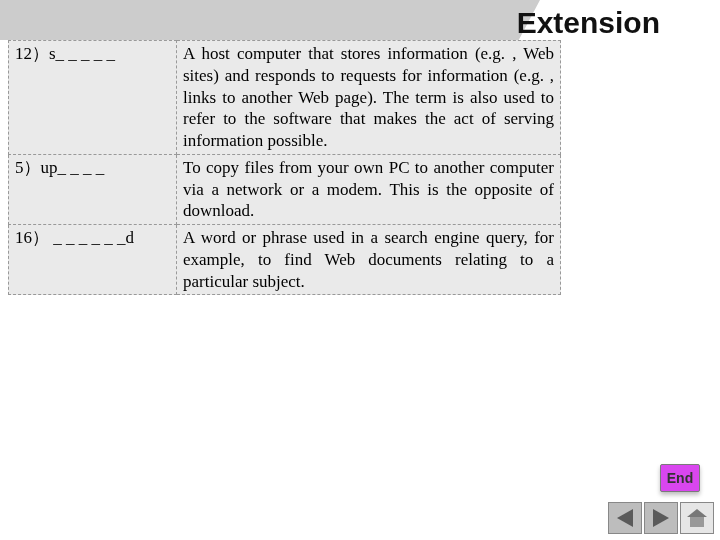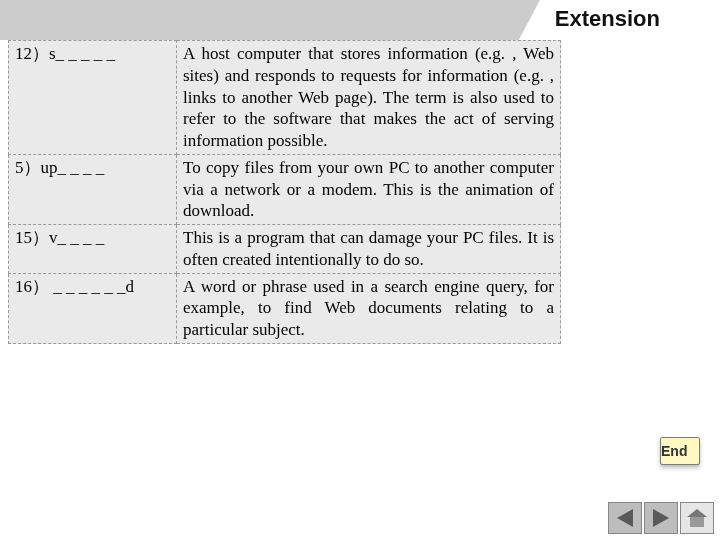--- a/index.html
+++ b/index.html
@@ -19,21 +19,21 @@
     height: 80px;
     background: #cccccc;
     transform: skewX(-28deg);
   }
   .title {
     position: absolute;
     top: 6px;
     right: 60px;
     font-family: Arial, Helvetica, sans-serif;
     font-weight: 700;
-    font-size: 22px;
+    font-size: 30px;
     color: #111;
   }
   .sheet {
     position: absolute;
     top: 40px;
     left: 8px;
     width: 553px;
     background: #eaeaea;
     border-collapse: collapse;
   }
@@ -43,34 +43,34 @@
     font-size: 17px;
     line-height: 1.28;
     vertical-align: top;
     color: #000;
   }
   .sheet td.term { width: 168px; white-space: pre-wrap; }
   .sheet td.def  { text-align: justify; }
   .end-btn {
     position: absolute;
     right: 20px;
-    bottom: 75px;
+    bottom: 48px;
     width: 40px;
     height: 28px;
-    background: #fef9c3;
+    background: #d946ef;
     border: 1px solid #7a7a7a;
     border-radius: 2px;
     box-shadow: 0 3px 4px rgba(0,0,0,0.25);
     font-family: Arial, sans-serif;
     font-weight: 700;
     font-size: 14px;
     color: #333;
     display: flex;
     align-items: center;
-    justify-content: flex-start;
+    justify-content: center;
     cursor: pointer;
   }
   .nav {
     position: absolute;
     right: 6px;
     bottom: 6px;
     display: flex;
     gap: 2px;
   }
   .nav .btn {
@@ -120,25 +120,21 @@
 <div class="title">Extension</div>
 
 <table class="sheet">
   <tbody>
       <tr>
         <td class="term">12）s_ _ _ _ _</td>
         <td class="def">A host computer that stores information (e.g. , Web sites) and responds to requests for information (e.g. , links to another Web page). The term is also used to refer to the software that makes the act of serving information possible.</td>
       </tr>
       <tr>
         <td class="term">5）up_ _ _ _</td>
-        <td class="def">To copy files from your own PC to another computer via a network or a modem. This is the animation of download.</td>
-      </tr>
-      <tr>
-        <td class="term">15）v_ _ _ _</td>
-        <td class="def">This is a program that can damage your PC files. It is often created intentionally to do so.</td>
+        <td class="def">To copy files from your own PC to another computer via a network or a modem. This is the opposite of download.</td>
       </tr>
       <tr>
         <td class="term">16） _ _ _ _ _ _d</td>
         <td class="def">A word or phrase used in a search engine query, for example, to find Web documents relating to a particular subject.</td>
       </tr>
     </tbody>
 </table>
 
 <div class="end-btn">
   <span>End</span>

